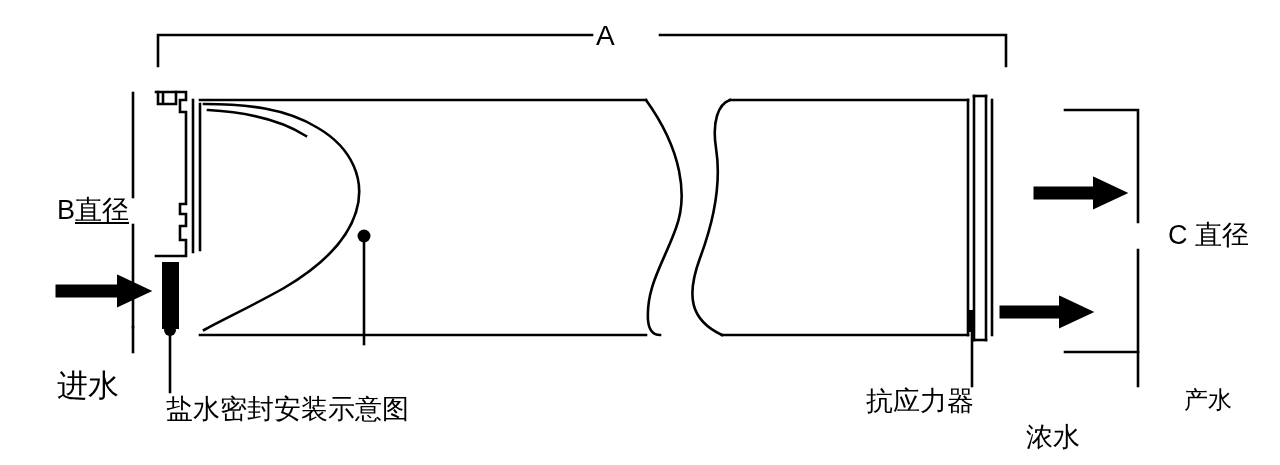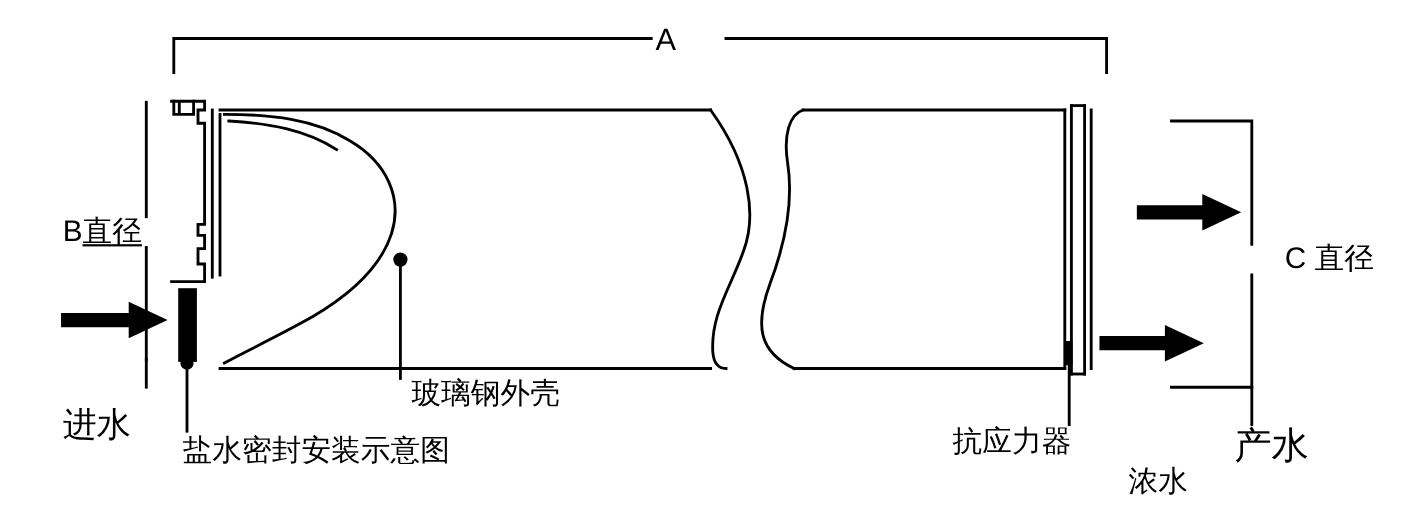--- a/index.html
+++ b/index.html
@@ -32,21 +32,21 @@
   }
   .lbl-A { left: 596px; top: 22px; font-size: 28px; }
   .lbl-B { left: 57px;  top: 197px; font-size: 27px; text-align: right; }
   .lbl-B u { text-decoration: underline; text-underline-offset: 3px; }
   .lbl-C { left: 1152px; top: 222px; font-size: 27px; margin-left: 16px; }
   .lbl-feed { left: 57px; top: 370px; font-size: 31px; }
   .lbl-shell { left: 374px; top: 344px; font-size: 27px; }
   .lbl-seal { left: 166px; top: 396px; font-size: 27px; text-align: right; }
   .lbl-thrust { left: 866px; top: 388px; font-size: 27px; font-family: Liberation Serif, serif; }
   .lbl-conc { left: 1026px; top: 424px; font-size: 27px; }
-  .lbl-perm { left: 1122px; top: 388px; font-size: 34px; }
+  .lbl-perm { left: 1184px; top: 388px; font-size: 24px; }
 </style>
 </head>
 <body>
 
 <div id="canvas">
 
   <svg width="1280" height="465" viewBox="0 0 1280 465">
     <g fill="none" stroke="#000000" stroke-width="2.6" stroke-linecap="square" stroke-linejoin="miter">
 
       <g>
@@ -160,21 +160,20 @@
   <div class="lbl lbl-A">A</div>
 
   <div class="lbl lbl-B">
     <span>B</span><u>直径</u>
   </div>
 
   <div class="lbl lbl-C">C 直径</div>
 
   <div class="lbl lbl-feed">进水</div>
 
-  <div class="lbl lbl-shell">玻璃钢外壳</div>
 
   <div class="lbl lbl-seal">盐水密封安装示意图</div>
 
   <div class="lbl lbl-thrust">抗应力器</div>
 
   <div class="lbl lbl-conc">浓水</div>
 
   <div class="lbl lbl-perm">产水</div>
 
 </div>

